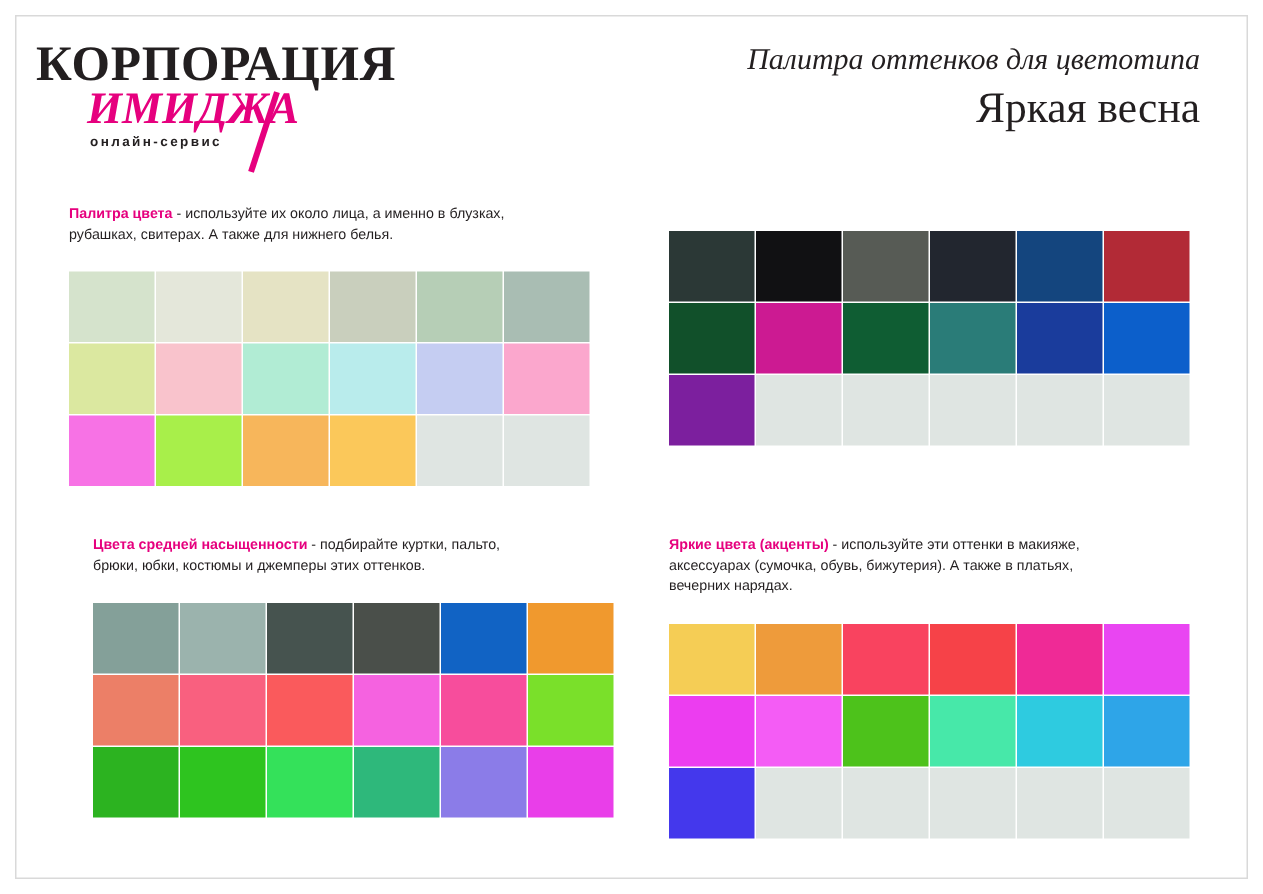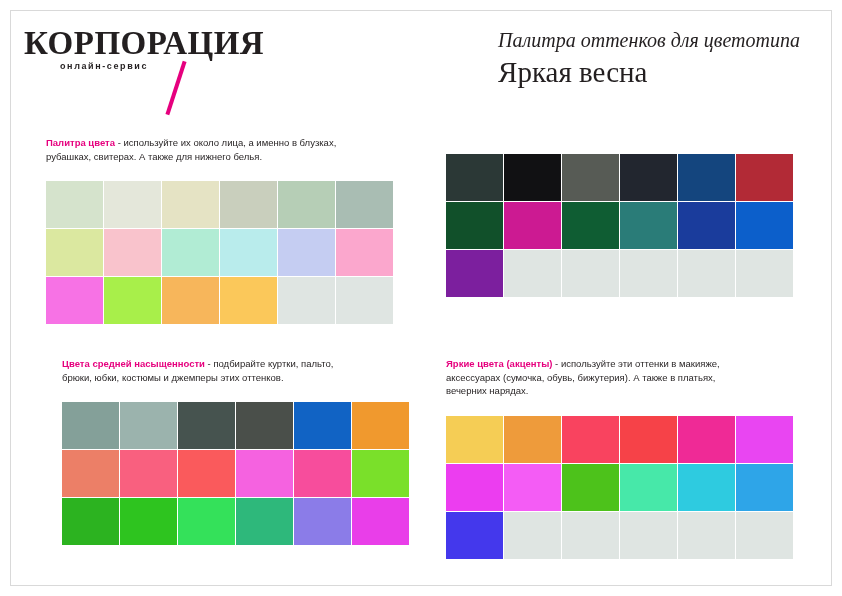--- a/index.html
+++ b/index.html
@@ -77,20 +77,21 @@
     height: 56px;
     background: #e6007e;
     transform: rotate(18deg);
     transform-origin: center;
   }
 
   .title-block {
     position: absolute;
     right: 42px;
     top: 28px;
+    text-align: right;
   }
   .title-sub {
     font-family: "Liberation Serif", serif;
     font-style: italic;
     font-size: 20px;
     color: #231f20;
     line-height: 24px;
   }
   .title-main {
     font-family: "Liberation Serif", serif;
@@ -140,20 +141,21 @@
   }
 </style>
 </head>
 <body>
 
 <div class="page">
   <div class="page-border"></div>
 
   <div class="logo">
     <div class="logo-top">КОРПОРАЦИЯ</div>
+    <div class="logo-mid">ИМИДЖА</div>
     <div class="logo-bottom">онлайн-сервис</div>
     <div class="logo-stroke"></div>
   </div>
 
   <div class="title-block">
     <div class="title-sub">Палитра оттенков для цветотипа</div>
     <div class="title-main">Яркая весна</div>
   </div>
 
   <div class="section sec-tl">

